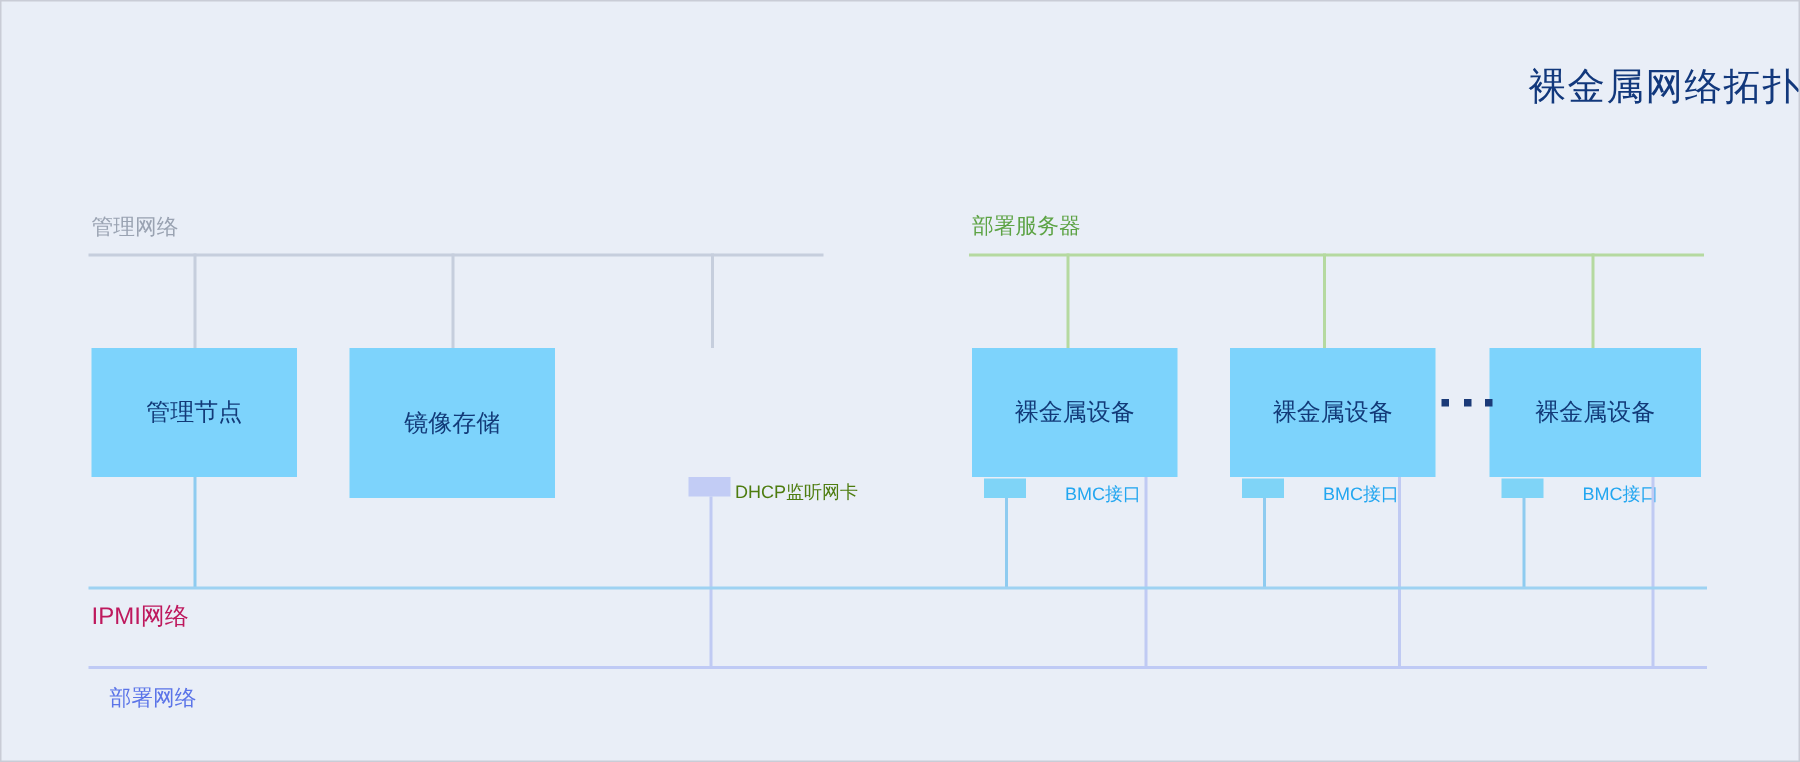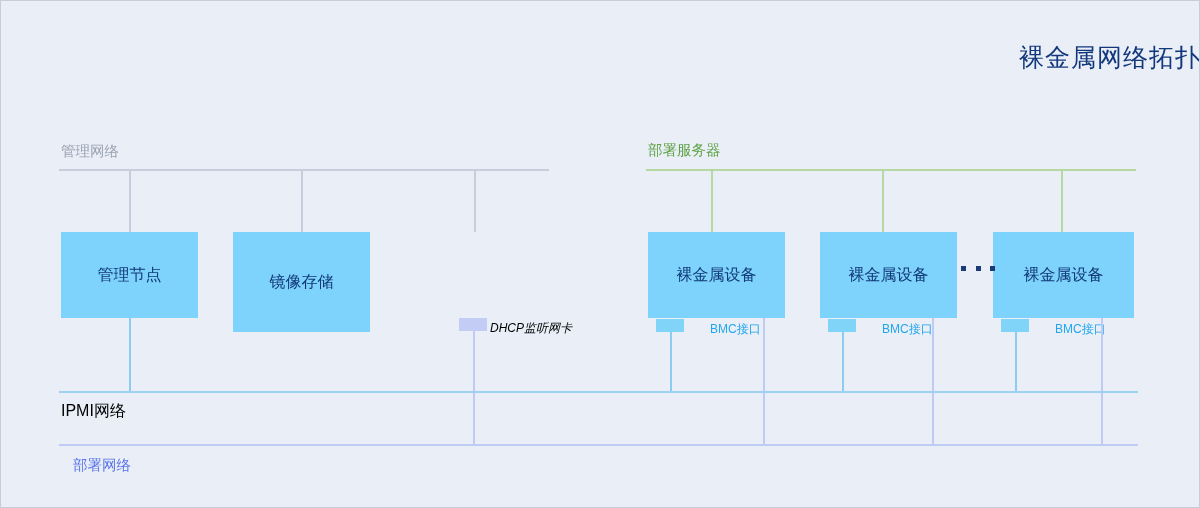--- a/index.html
+++ b/index.html
@@ -32,21 +32,21 @@
   }
 
   
   .zone-label {
     position: absolute;
     font-size: 14.5px;
     white-space: nowrap;
   }
   #label-mgmt-net   { left: 60px;  top: 141px; color: #9aa3b2; }
   #label-dpg        { left: 647px; top: 140px; color: #5da345; }
-  #label-ipmi-net   { left: 60px;  top: 400px; color: #000000; font-size: 16px; }
+  #label-ipmi-net   { left: 60px;  top: 400px; color: #be185d; font-size: 16px; }
   #label-deploy-net { left: 60px;  top: 455px; color: #5b74e8; font-size: 14.5px; margin-left: 12px; }
 
   
   .bus {
     position: absolute;
     height: 2px;
   }
   #bus-mgmt   { left: 58px;  top: 168px; width: 490px; background: #c6cedd; }
   #bus-dpg    { left: 645px; top: 168px; width: 490px; background: #b5d9a0; }
   #bus-ipmi   { left: 58px;  top: 390px; width: 1079px; background: #9ed2f2; }
@@ -82,21 +82,21 @@
   }
   .nic-bmc  { background: #7fd4f7; }
   .nic-dhcp { background: #c2ccf5; }
 
   .nic-label {
     position: absolute;
     font-size: 12px;
     white-space: nowrap;
   }
   .nic-label-bmc  { color: #22a6f0; margin-left: 23px; }
-  .nic-label-dhcp { color: #000000; font-style: italic; }
+  .nic-label-dhcp { color: #4d7c0f; }
 
   
   #ellipsis {
     position: absolute;
     left: 960px;
     top: 265px;
     width: 34px;
     display: flex;
     justify-content: space-between;
     align-items: center;

